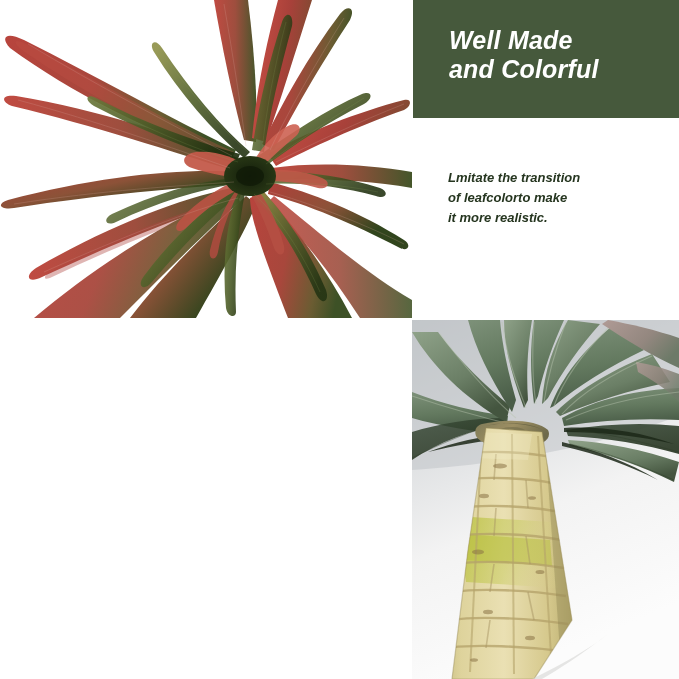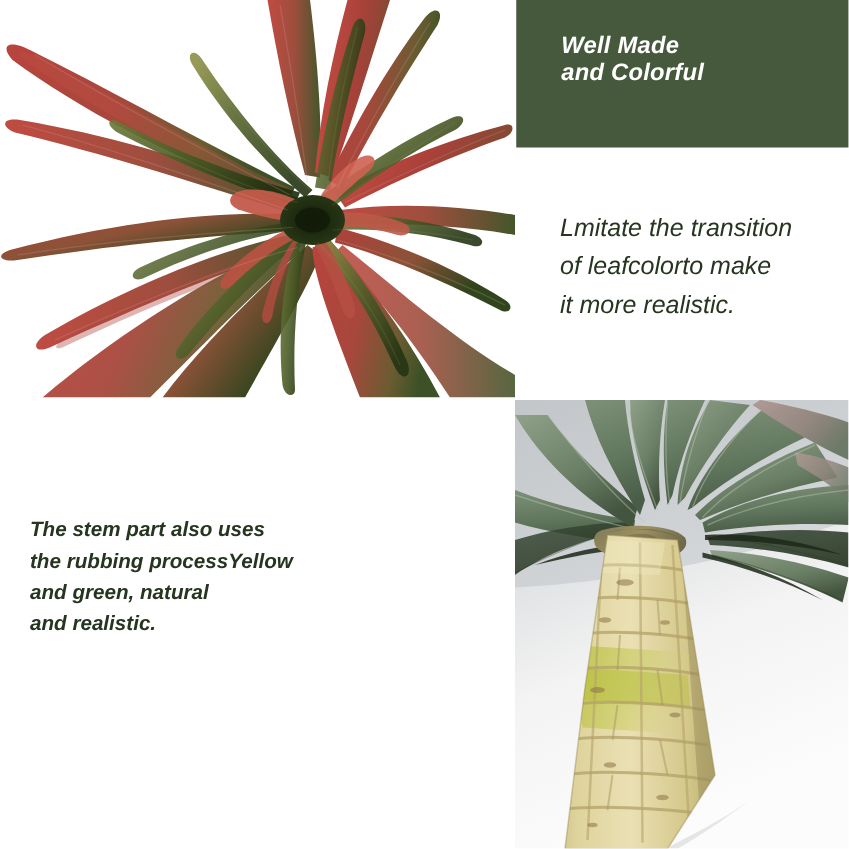--- a/index.html
+++ b/index.html
@@ -35,39 +35,39 @@
     top: 0;
     width: 266px;
     height: 118px;
     background: #46593C;
   }
   .heading-top {
     position: absolute;
     left: 36px;
     top: 26px;
     margin: 0;
-    font-size: 19px;
+    font-size: 25px;
     line-height: 1.15;
     font-weight: bold;
     font-style: italic;
     color: #ffffff;
     letter-spacing: 0.2px;
     white-space: pre-line;
   }
 
   
   .copy-top-right {
     position: absolute;
     left: 448px;
     top: 168px;
     margin: 0;
     width: 225px;
-    font-size: 20px;
+    font-size: 13px;
     line-height: 1.52;
-    font-weight: normal;
+    font-weight: bold;
     font-style: italic;
     color: #25351f;
     white-space: pre-line;
   }
 
   
   .copy-bottom-left {
     position: absolute;
     left: 24px;
     top: 412px;
@@ -229,24 +229,20 @@
 
   <div class="panel-green-top">
     <h2 class="heading-top">Well Made
 and Colorful</h2>
   </div>
 
   <p class="copy-top-right">Lmitate the transition
 of leafcolorto make
 it more realistic.</p>
 
-  <p class="copy-bottom-left">The stem part also uses
-the rubbing processYellow
-and green, natural
-and realistic.</p>
 
 
   <div class="photo-stem">
     <svg width="267" height="359" viewBox="0 0 267 359" xmlns="http://www.w3.org/2000/svg">
       <defs>
         <linearGradient id="bgStem" x1="0" y1="0" x2="0.3" y2="1">
           <stop offset="0" stop-color="#c4c8cb"></stop>
           <stop offset="0.32" stop-color="#dcdee0"></stop>
           <stop offset="0.62" stop-color="#f3f3f3"></stop>
           <stop offset="1" stop-color="#fcfcfc"></stop>

